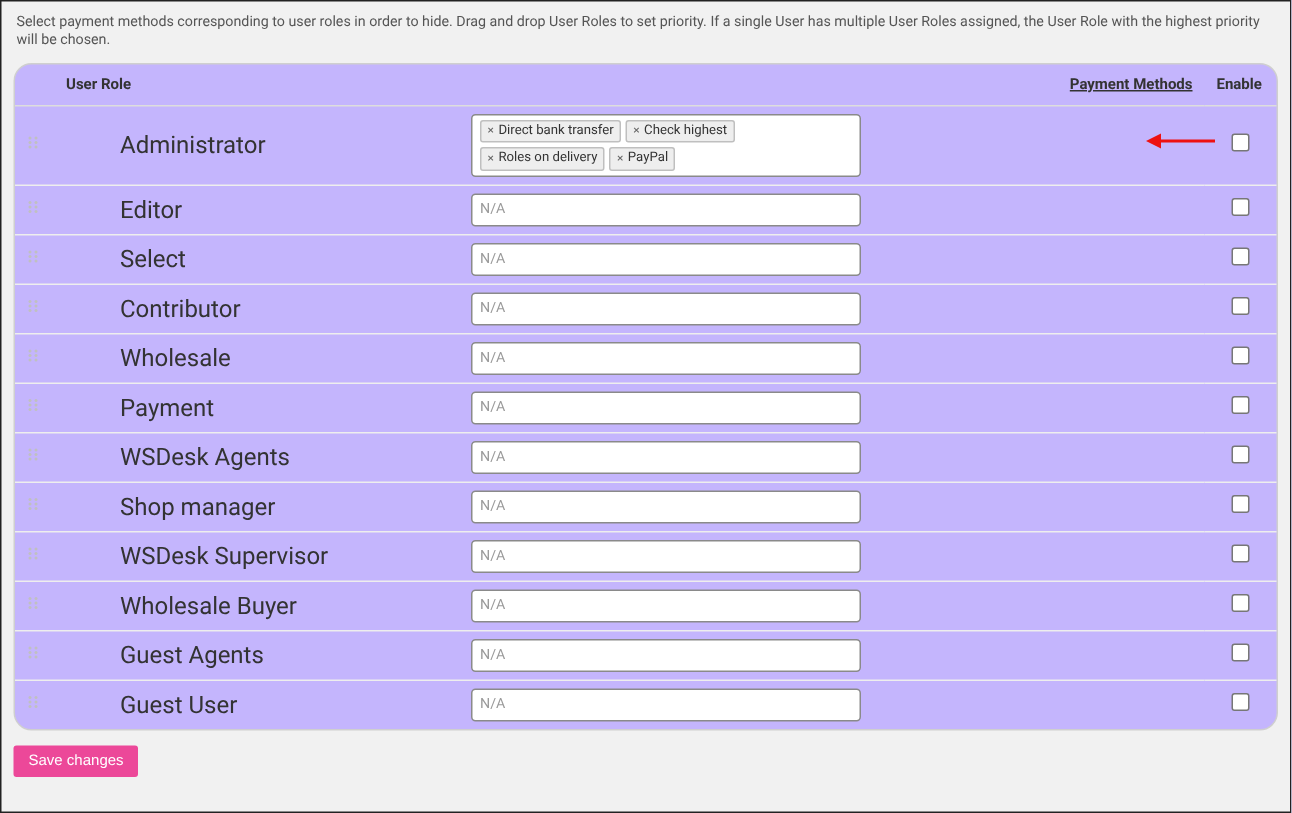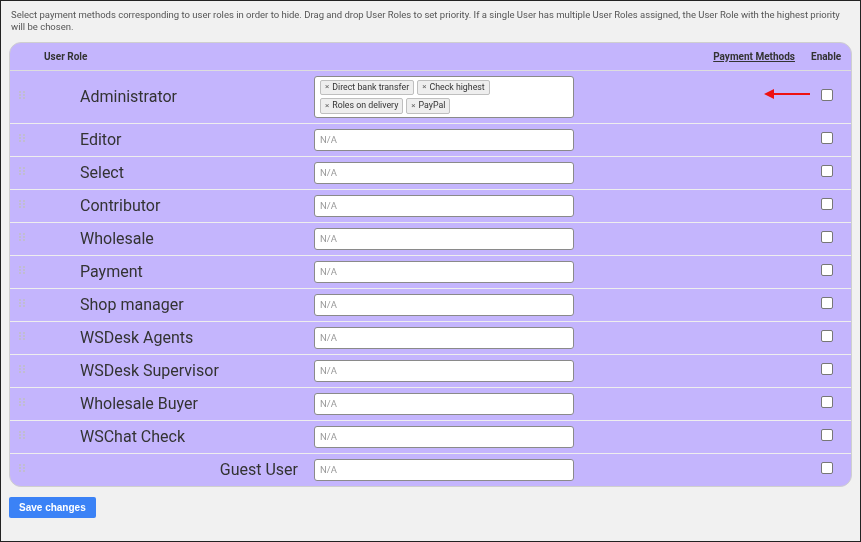--- a/index.html
+++ b/index.html
@@ -49,21 +49,21 @@
   }
   table.grid th.col-handle { width:24px; }
   table.grid th.col-role   { width:270px; }
   table.grid th.col-pay    { }
   table.grid th.col-enable { width:48px; text-align:left; }
   table.grid td {
     padding:5px 8px;
     border-bottom:1px solid #eee;
     vertical-align:middle;
   }
-  table.grid tr:last-child td { border-bottom:none;text-align:right; }
+  table.grid tr:last-child td { border-bottom:none; }
   .handle {
     width:10px; height:10px;
     display:inline-block;
     color:#c0c0c0;
     line-height:0;
   }
   .handle svg { width:10px; height:10px; display:block; }
   .role-label { font-size:16px; color:#333;margin-left:36px; }
   .pay-container { position:relative; }
   .pay-box {
@@ -97,28 +97,27 @@
   .chk {
     width:12px; height:12px;
     border:1px solid #777;
     border-radius:2px;
     display:inline-block;
     background:#fff;
   }
   .btn-primary {
     margin-top:10px;
     display:inline-block;
-    background:#3b82f6;
+    background:#ec4899;
     color:#fff;
     border:none;
     border-radius:2px;
     padding:5px 10px;
     font-size:10px;
     cursor:pointer;
-    font-weight:bold;
   }
   
   .arrow-wrap {
     position:absolute;
     top:12px; right:-15px;
     pointer-events:none;
   }
   .arrow-svg { width:46px; height:12px; display:block; }
 </style>
 </head>
@@ -289,20 +288,41 @@
             <td><span class="handle"><svg viewBox="0 0 10 10">
                   <g fill="currentColor">
                     <circle cx="2" cy="2" r="1"></circle>
                     <circle cx="6" cy="2" r="1"></circle>
                     <circle cx="2" cy="5" r="1"></circle>
                     <circle cx="6" cy="5" r="1"></circle>
                     <circle cx="2" cy="8" r="1"></circle>
                     <circle cx="6" cy="8" r="1"></circle>
                   </g>
                 </svg></span></td>
+            <td><span class="role-label">WSDesk Agents</span></td>
+            <td>
+              <div class="pay-container">
+                <div class="pay-box">
+                  <span class="na">N/A</span>
+                </div>
+              </div>
+            </td>
+            <td style="text-align: center;"><span class="chk"></span></td>
+          </tr>
+          <tr>
+            <td><span class="handle"><svg viewBox="0 0 10 10">
+                  <g fill="currentColor">
+                    <circle cx="2" cy="2" r="1"></circle>
+                    <circle cx="6" cy="2" r="1"></circle>
+                    <circle cx="2" cy="5" r="1"></circle>
+                    <circle cx="6" cy="5" r="1"></circle>
+                    <circle cx="2" cy="8" r="1"></circle>
+                    <circle cx="6" cy="8" r="1"></circle>
+                  </g>
+                </svg></span></td>
             <td><span class="role-label">Shop manager</span></td>
             <td>
               <div class="pay-container">
                 <div class="pay-box">
                   <span class="na">N/A</span>
                 </div>
               </div>
             </td>
             <td style="text-align: center;"><span class="chk"></span></td>
           </tr>
@@ -310,41 +330,20 @@
             <td><span class="handle"><svg viewBox="0 0 10 10">
                   <g fill="currentColor">
                     <circle cx="2" cy="2" r="1"></circle>
                     <circle cx="6" cy="2" r="1"></circle>
                     <circle cx="2" cy="5" r="1"></circle>
                     <circle cx="6" cy="5" r="1"></circle>
                     <circle cx="2" cy="8" r="1"></circle>
                     <circle cx="6" cy="8" r="1"></circle>
                   </g>
                 </svg></span></td>
-            <td><span class="role-label">WSDesk Agents</span></td>
-            <td>
-              <div class="pay-container">
-                <div class="pay-box">
-                  <span class="na">N/A</span>
-                </div>
-              </div>
-            </td>
-            <td style="text-align: center;"><span class="chk"></span></td>
-          </tr>
-          <tr>
-            <td><span class="handle"><svg viewBox="0 0 10 10">
-                  <g fill="currentColor">
-                    <circle cx="2" cy="2" r="1"></circle>
-                    <circle cx="6" cy="2" r="1"></circle>
-                    <circle cx="2" cy="5" r="1"></circle>
-                    <circle cx="6" cy="5" r="1"></circle>
-                    <circle cx="2" cy="8" r="1"></circle>
-                    <circle cx="6" cy="8" r="1"></circle>
-                  </g>
-                </svg></span></td>
             <td><span class="role-label">WSDesk Supervisor</span></td>
             <td>
               <div class="pay-container">
                 <div class="pay-box">
                   <span class="na">N/A</span>
                 </div>
               </div>
             </td>
             <td style="text-align: center;"><span class="chk"></span></td>
           </tr>
@@ -373,21 +372,21 @@
             <td><span class="handle"><svg viewBox="0 0 10 10">
                   <g fill="currentColor">
                     <circle cx="2" cy="2" r="1"></circle>
                     <circle cx="6" cy="2" r="1"></circle>
                     <circle cx="2" cy="5" r="1"></circle>
                     <circle cx="6" cy="5" r="1"></circle>
                     <circle cx="2" cy="8" r="1"></circle>
                     <circle cx="6" cy="8" r="1"></circle>
                   </g>
                 </svg></span></td>
-            <td><span class="role-label">WSChat Check</span></td>
+            <td><span class="role-label">Guest Agents</span></td>
             <td>
               <div class="pay-container">
                 <div class="pay-box">
                   <span class="na">N/A</span>
                 </div>
               </div>
             </td>
             <td style="text-align: center;"><span class="chk"></span></td>
           </tr>
           <tr>

